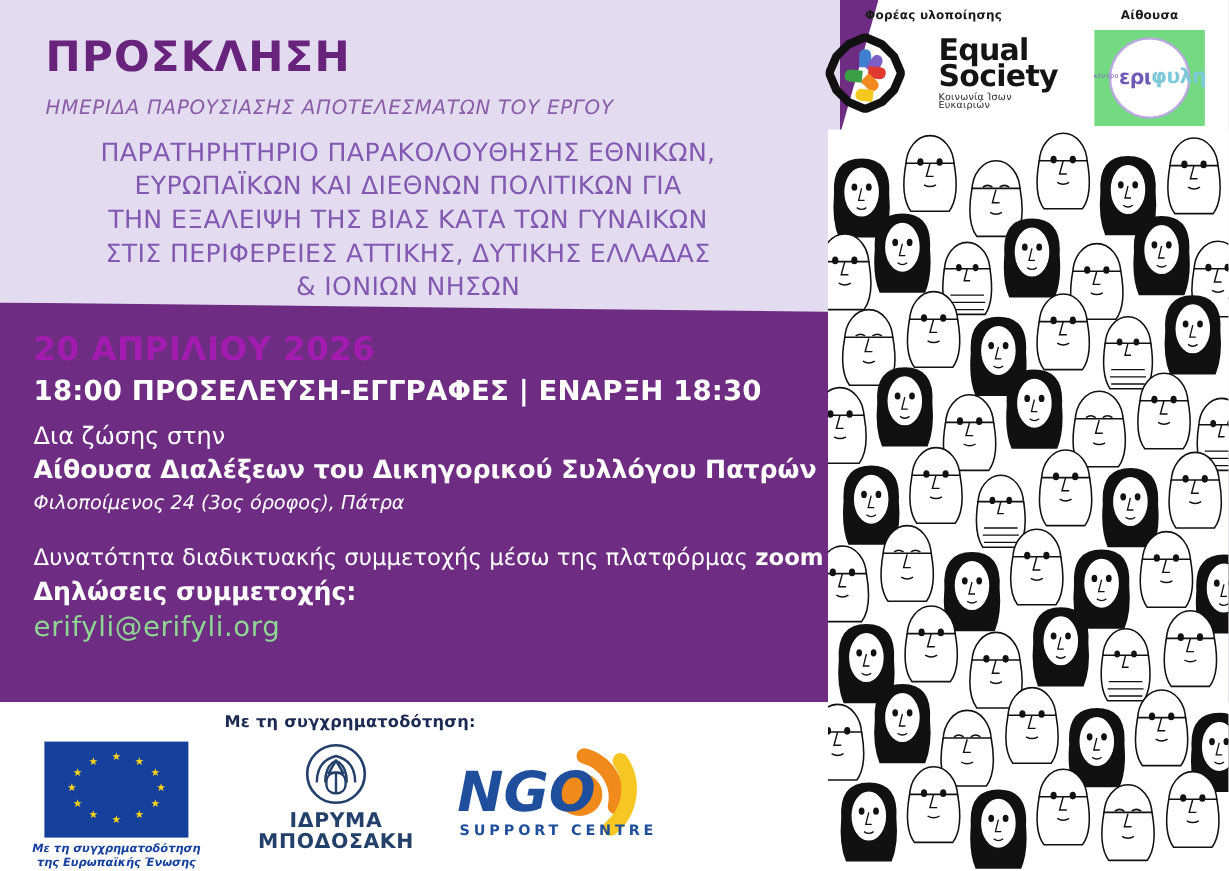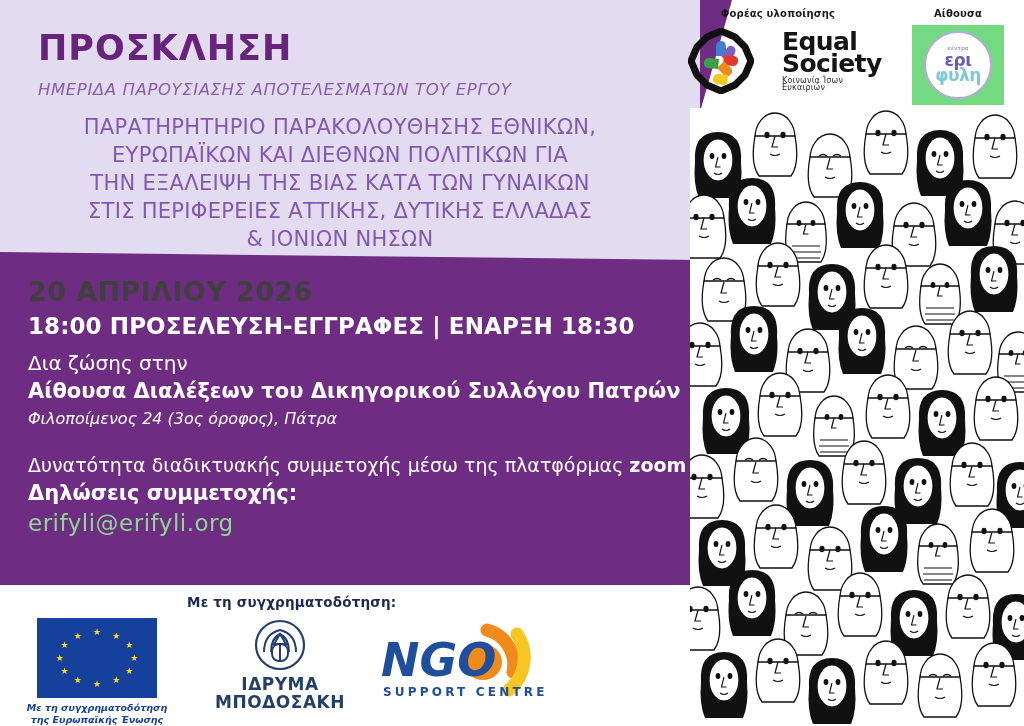--- a/index.html
+++ b/index.html
@@ -79,31 +79,31 @@
     font-size:8px;color:#2a2a2a;letter-spacing:.2px;margin-top:2px;
   }
 
   .erif-sq{
     width:92px;height:80px;background:#74da82;margin:6px auto 0;
     display:flex;align-items:center;justify-content:center;
   }
   .erif-circ{
     width:64px;height:64px;border-radius:50%;background:#fff;
     border:2px solid #b9a8df;
-    display:flex;flex-direction:column;align-items:center;justify-content:center;
+    display:flex;align-items:center;justify-content:center;
     line-height:1;
   }
   .erif-circ .k{font-size:5.5px;color:#7a63b8;letter-spacing:.3px;}
   .erif-circ .e{font-size:17px;color:#6f5ab5;font-weight:bold;letter-spacing:-.5px;}
   .erif-circ .f{font-size:17px;color:#7dc9d8;font-weight:bold;letter-spacing:-.5px;margin-top:-2px;}
 
   
   .details{position:absolute;left:28px;top:276px;width:730px;color:#ffffff;}
   .d-date{
-    font-size:27px;font-weight:bold;color:#404040;letter-spacing:.4px;
+    font-size:27px;font-weight:bold;color:#a21caf;letter-spacing:.4px;
     margin-bottom:6px;
   }
   .d-time{
     font-size:23px;font-weight:bold;color:#ffffff;letter-spacing:.1px;
     margin-bottom:12px;
   }
   .d-live{font-size:20px;color:#ffffff;margin-bottom:4px;}
   .d-venue{font-size:21px;font-weight:bold;color:#ffffff;margin-bottom:6px;}
   .d-addr{font-size:16px;font-style:italic;color:#ffffff;margin-bottom:26px;}
   .d-online{font-size:19px;color:#ffffff;margin-bottom:5px;}

